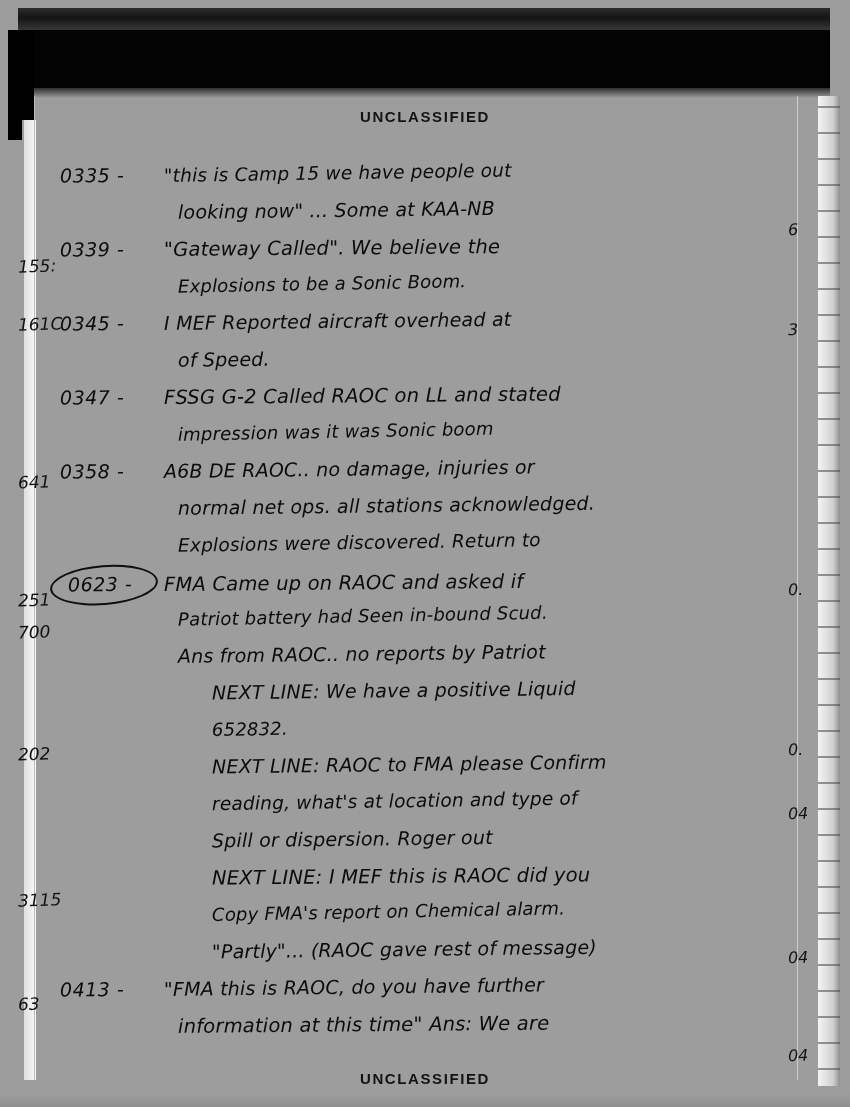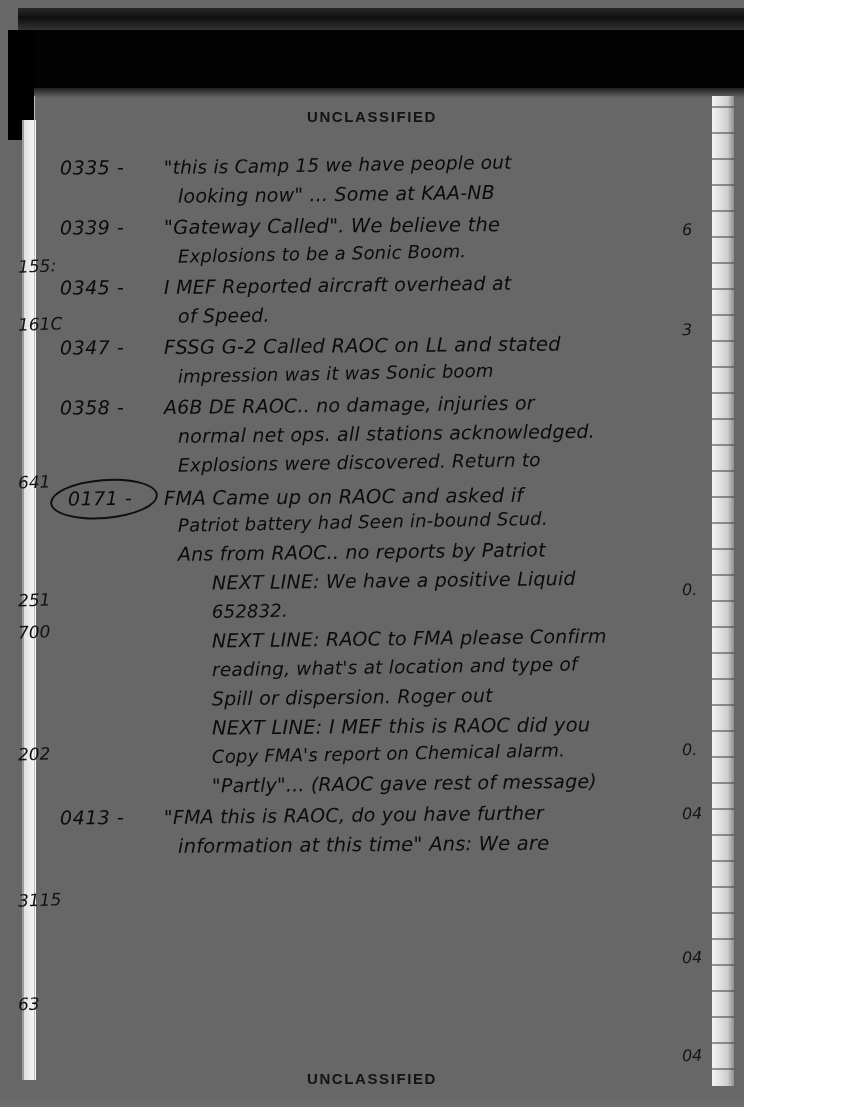--- a/index.html
+++ b/index.html
@@ -5,23 +5,23 @@
   html, body {
     margin: 0;
     padding: 0;
     background: #ffffff;
   }
   body {
     font-family: "Liberation Sans", sans-serif;
   }
   .page {
     position: relative;
-    width: 744px;
+    width: 850px;
     height: 1107px;
-    background: #a16207;
+    background: #22c55e;
     overflow: hidden;
     filter: grayscale(100%) contrast(108%);
   }
 
   
   .scan-top-smudge {
     position: absolute;
     left: 18px; top: 8px;
     width: 812px; height: 24px;
     background: linear-gradient(180deg, #2a2a2a 0%, #111 40%, #3a3a3a 100%);
@@ -112,20 +112,21 @@
   .entry {
     position: relative;
     margin-bottom: 2px;
   }
   .line {
     position: relative;
     display: flex;
     align-items: baseline;
     min-height: 29px;
     white-space: nowrap;
+    margin-top: 8px;
   }
   .time {
     width: 104px;
     flex: 0 0 104px;
     font-size: 19px;
     font-style: italic;
     letter-spacing: .5px;
     transform: rotate(-0.6deg);
   }
   .time.indent-pad { visibility: hidden; }
@@ -315,21 +316,21 @@
           <div class="time indent-pad">0358 -</div>
           <div class="text  ind1">normal net ops. all stations acknowledged.</div>
         </div>
         <div class="line">
           <div class="time indent-pad">0358 -</div>
           <div class="text s1 ind1">Explosions were discovered. Return to</div>
         </div>
       </div>
       <div class="entry">
         <div class="line">
-          <div class="time"><span class="circled">0171 -</span></div>
+          <div class="time"><span class="circled">0623 -</span></div>
           <div class="text s2">FMA Came up on RAOC and asked if</div>
         </div>
         <div class="line">
           <div class="time indent-pad">0403 -</div>
           <div class="text s3 ind1">Patriot battery had Seen in-bound Scud.</div>
         </div>
         <div class="line">
           <div class="time indent-pad">0403 -</div>
           <div class="text  ind1">Ans from RAOC.. no reports by Patriot</div>
         </div>

